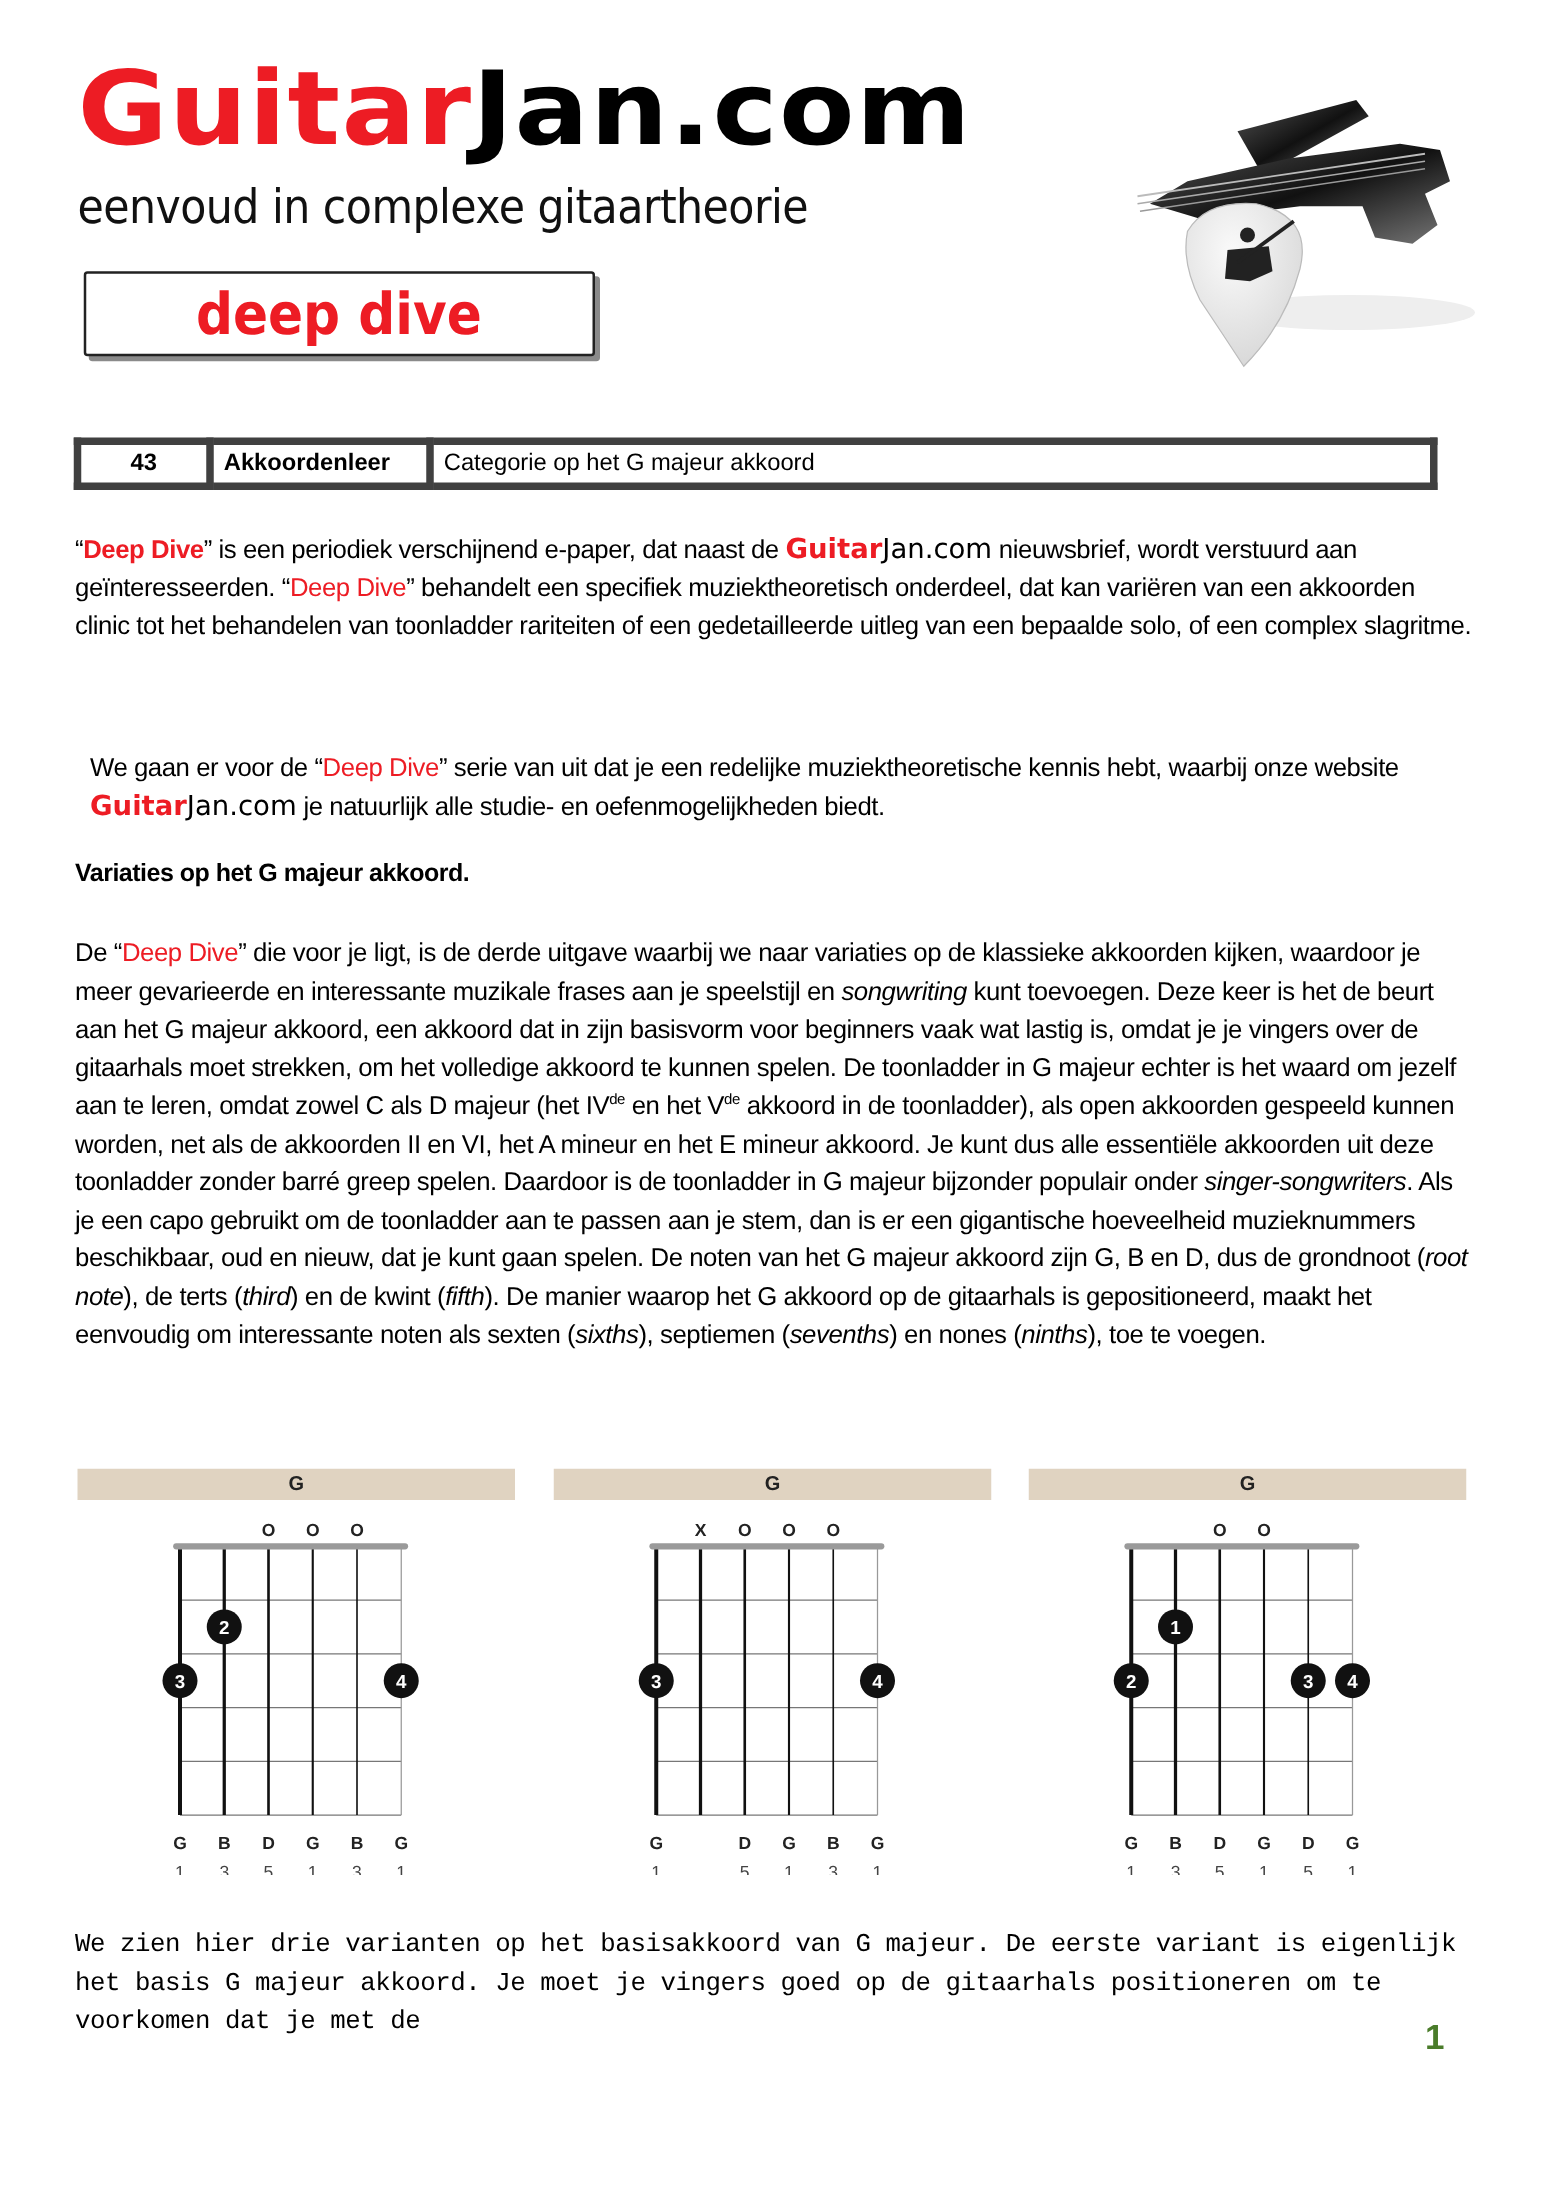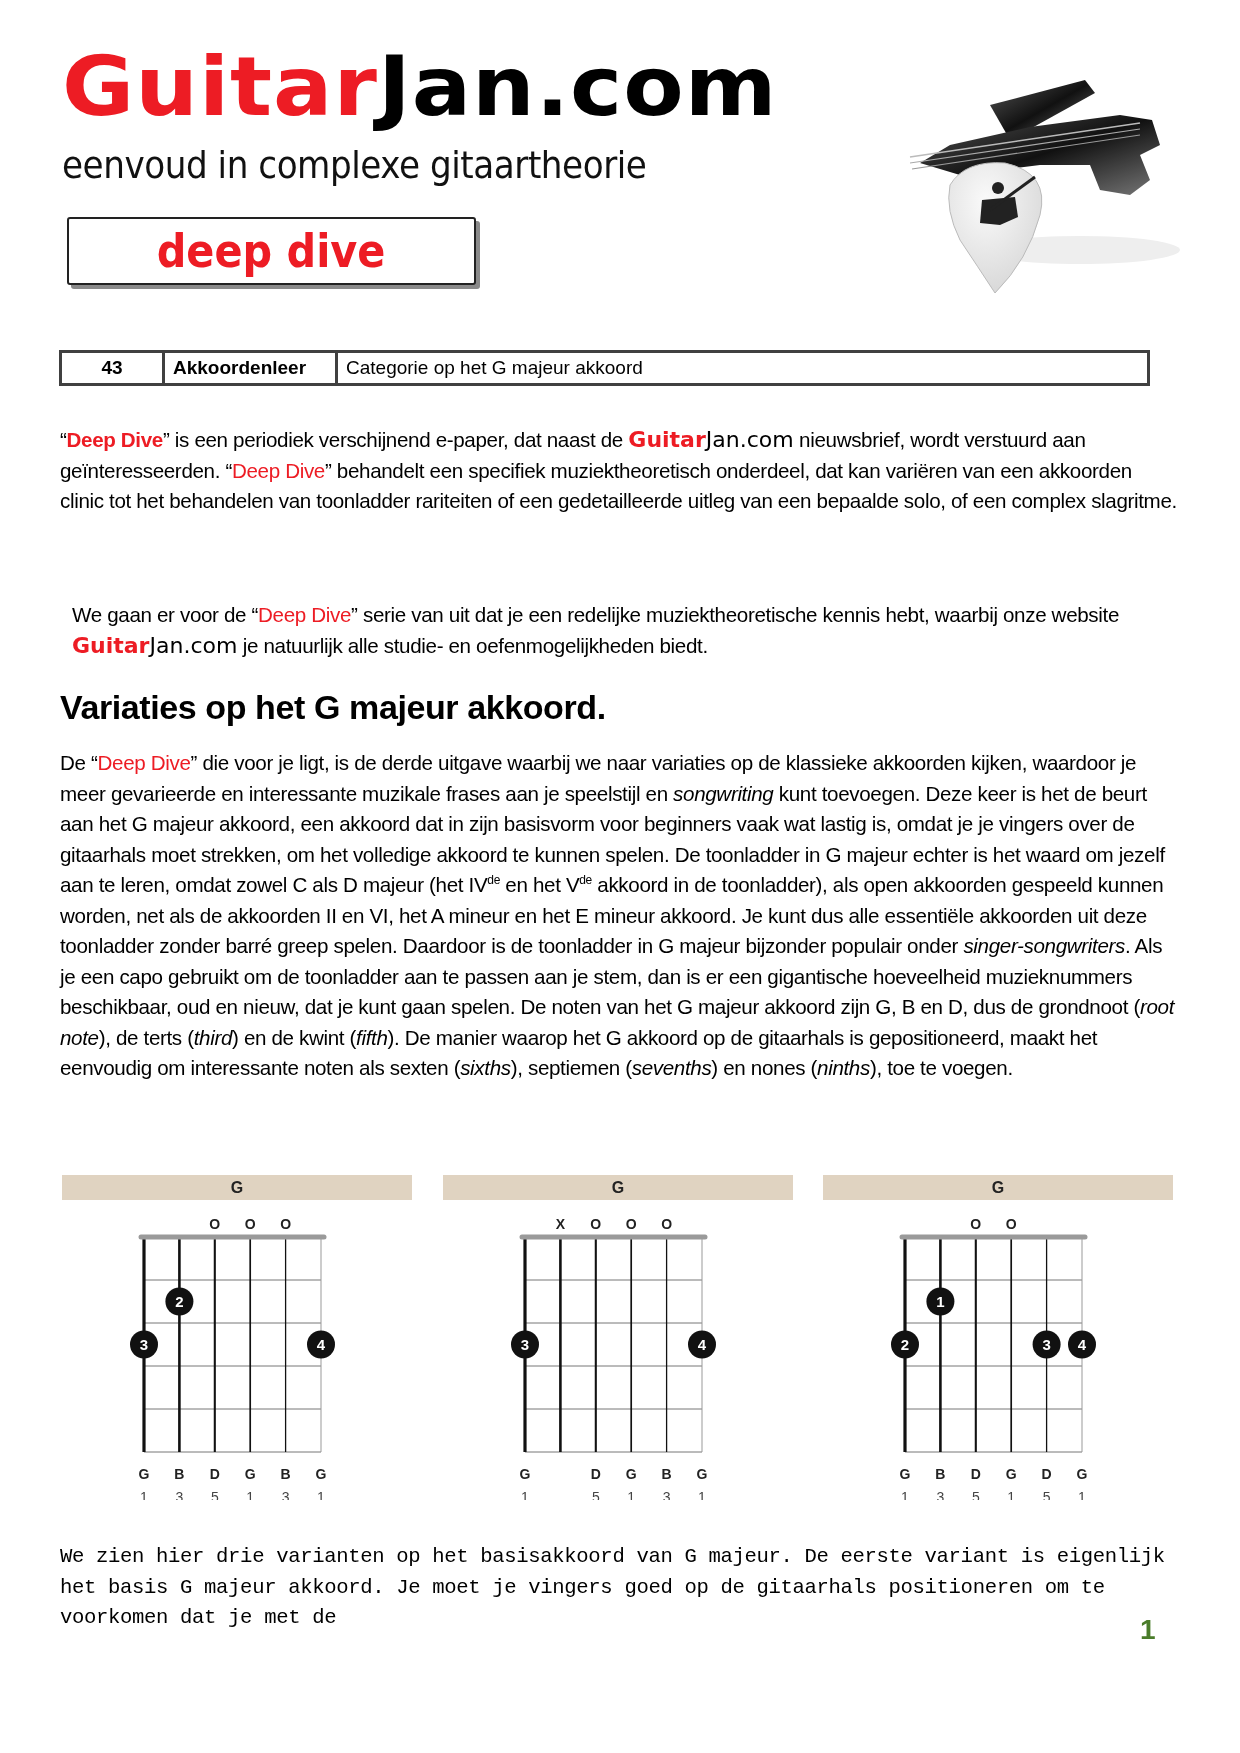--- a/index.html
+++ b/index.html
@@ -22,34 +22,34 @@
                  font-weight: bold; letter-spacing: 0px; transform: scaleX(0.9); }
 
   
   .illus { position: absolute; left: 890px; top: 45px; width: 310px; height: 285px; }
 
   
   .info { position: absolute; left: 59px; top: 350px; width: 1091px; border-collapse: collapse;
           font-family: "Liberation Sans", sans-serif; font-size: 19px; }
   .info th { background: #000; color: #f5b800; text-align: left; font-weight: bold;
              padding: 3px 8px; height: 25px; border: 1px solid #555; }
-  .info td { border: 3px solid #404040; padding: 3px 8px; height: 24px; }
+  .info td { border: 6px solid #404040; padding: 3px 8px; height: 24px; }
   .info .c1 { width: 84px; text-align: center; }
   .info .c2 { width: 154px; }
   .info td.bold { font-weight: bold; }
 
   
   .para { position: absolute; left: 60px; width: 1120px; font-size: 20.6px; line-height: 30.5px;
           font-family: "Liberation Sans", sans-serif; letter-spacing: -0.35px; }
   .red { color: #ed1c24; }
   .redb { color: #ed1c24; font-weight: bold; }
   .brand { font-family: "DejaVu Sans", sans-serif; font-weight: bold; font-size: 22px; letter-spacing: 0; }
   .brand .r { color: #ed1c24; }
   .brand .k { color: #000; font-weight: normal; }
-  .h2 { position: absolute; left: 60px; top: 688px; font-size: 34px; font-weight: bold;
+  .h2 { position: absolute; left: 60px; top: 688px; font-size: 20px; font-weight: bold;
         letter-spacing: -0.4px; }
   sup { font-size: 12px; line-height: 0; }
 
   
   .chord { position: absolute; top: 1175px; width: 350px; height: 320px; }
   .chord-bar { position: absolute; left: 0; top: 0; width: 100%; height: 25px; background: #e0d3c1;
                text-align: center; font-weight: bold; font-size: 16px; line-height: 25px; color: #222; }
   .chord svg { position: absolute; left: 0; top: 25px; }
 
   .page-num { position: absolute; left: 1140px; top: 1614px; font-size: 28px; font-weight: bold;

